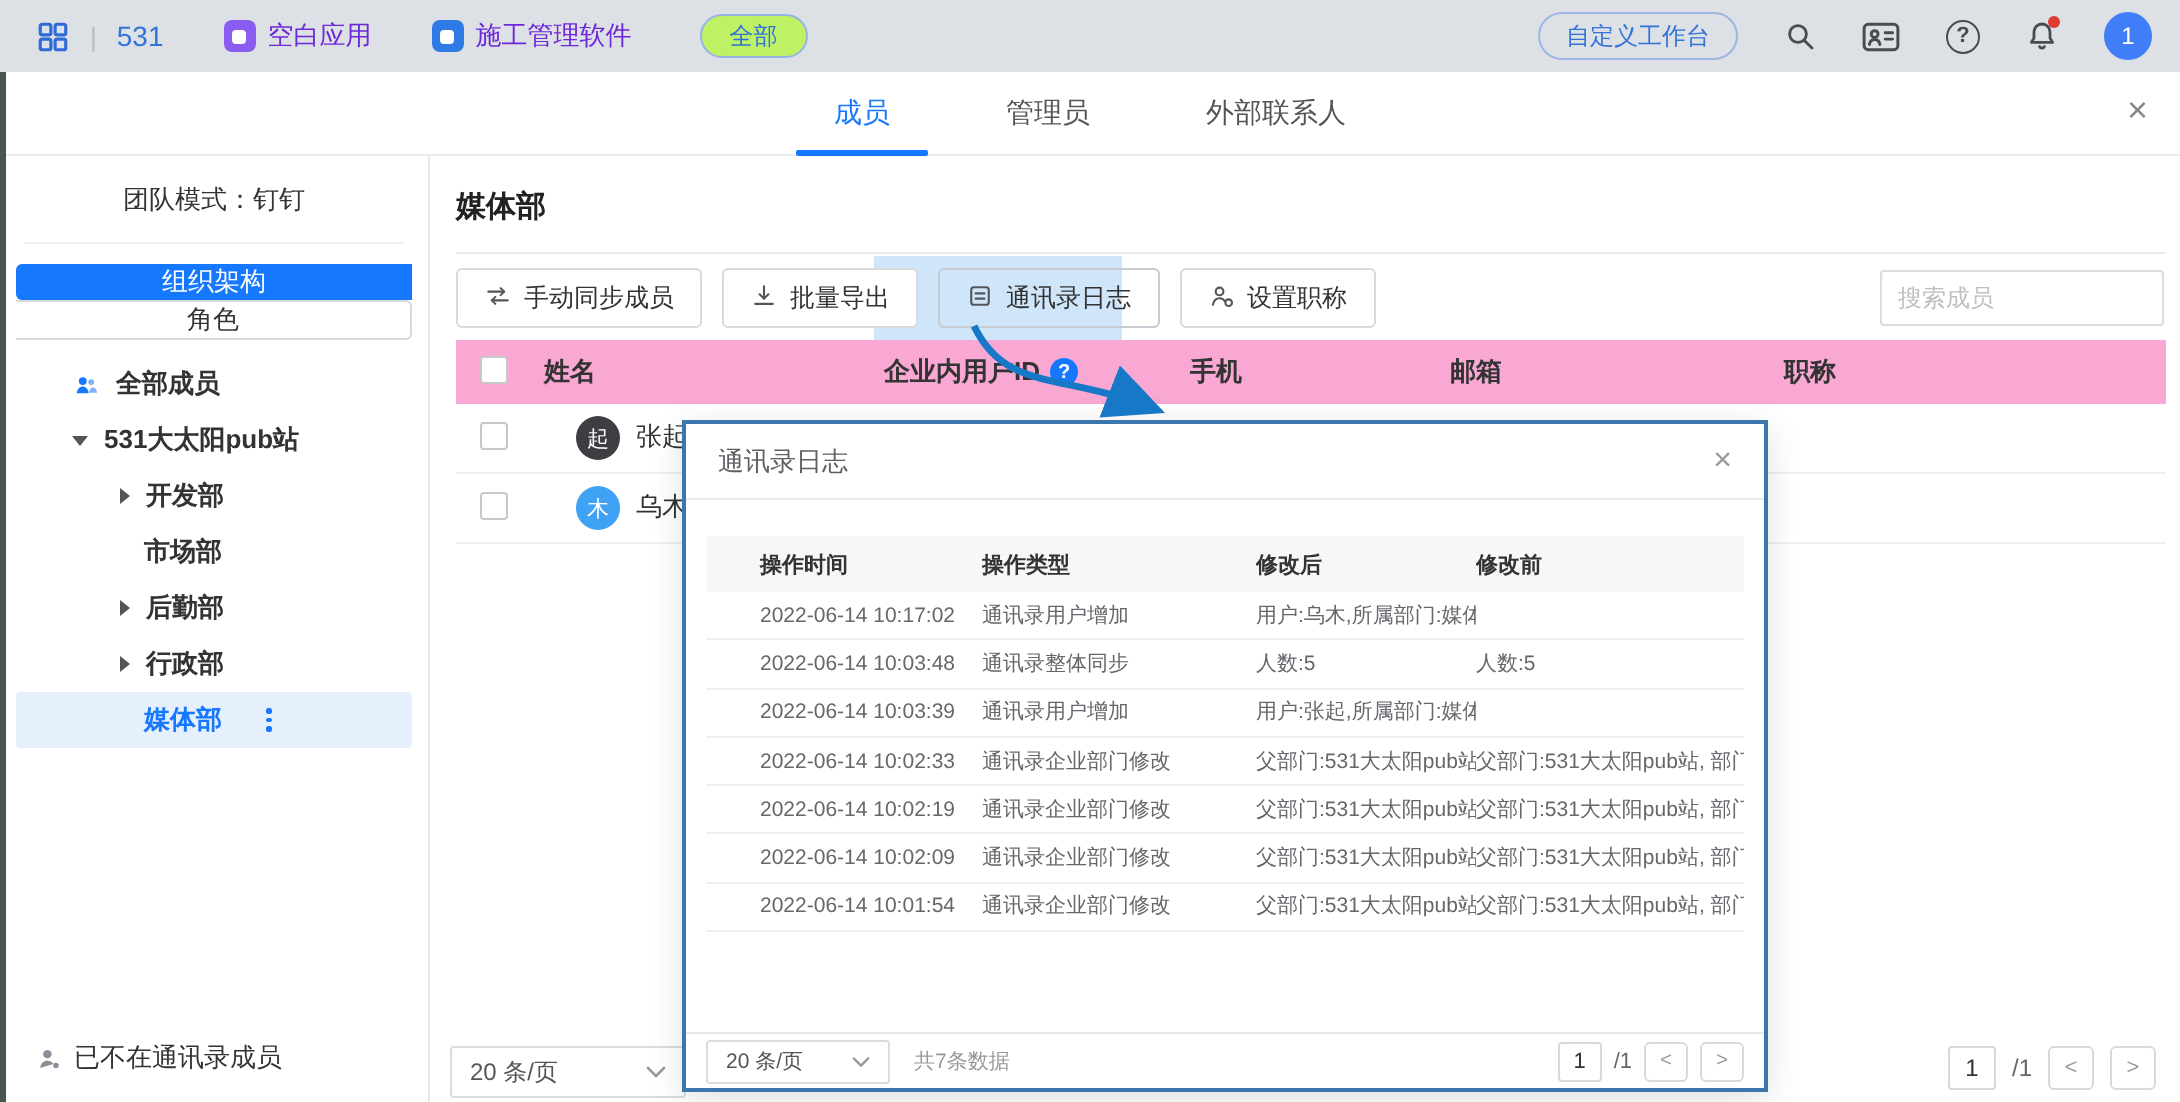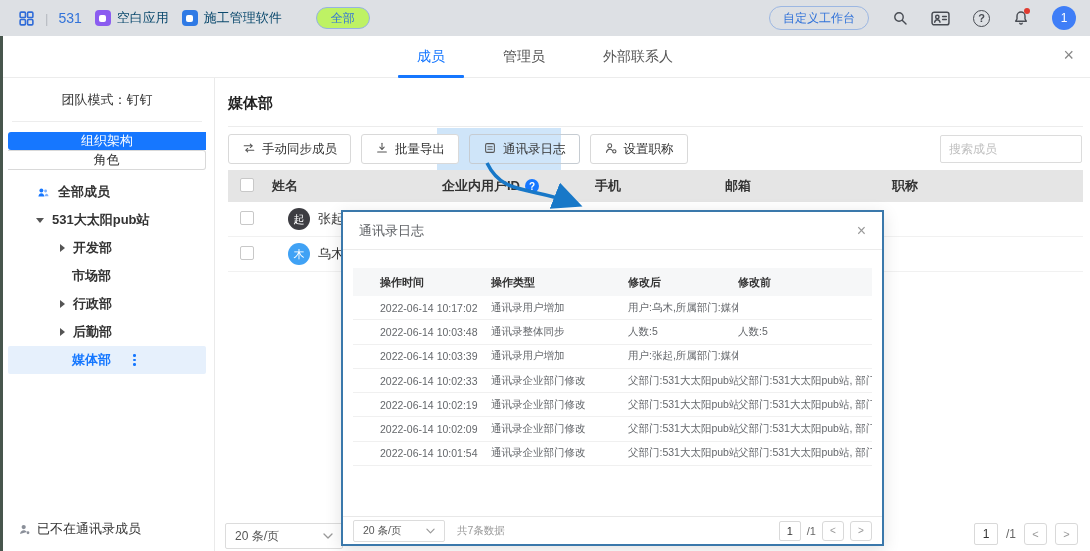--- a/index.html
+++ b/index.html
@@ -6,21 +6,21 @@
   html,body { width:1090px; height:551px; overflow:hidden; }
   body { font-family:"Liberation Sans","DejaVu Sans",sans-serif; color:#333; background:#fff; }
   #app { position:relative; width:1090px; height:551px; background:#fff; overflow:hidden; }
 
   
   .topbar { position:absolute; left:0; top:0; width:1090px; height:36px; background:#dde0e4; display:flex; align-items:center; padding:0 14px; }
   .tb-grid { display:flex; align-items:center; margin-left:4px; }
   .tb-grid svg rect { stroke:#2f6bd8; fill:none; stroke-width:1.5; }
   .tb-sep { color:#b6bac1; margin:0 10px; font-size:13px; }
   .tb-ws { color:#3273d9; font-size:14px; font-weight:500; }
-  .tb-chip { display:flex; align-items:center; gap:6px; margin-left:13px; font-size:13px; color:#0c4a6e; }
+  .tb-chip { display:flex; align-items:center; gap:6px; margin-left:30px; font-size:13px; color:#6d28d9; }
   .chip-ico { width:16px; height:16px; border-radius:4px; display:inline-flex; align-items:center; justify-content:center; }
   .chip-ico.purple { background:#8b5cf0; }
   .chip-ico.blue { background:#2f7ae5; }
   .chip-ico i { width:7px; height:7px; background:#fff; border-radius:2px; display:block; }
   .tb-pill { margin-left:34px; height:22px; padding:0 14px; display:flex; align-items:center; border-radius:11px; background:#bef264; border:1px solid #96b3e2; color:#3273d9; font-size:12px; }
   .tb-right { margin-left:auto; display:flex; align-items:center; gap:23px; }
   .tb-custom { height:24px; padding:0 13px; display:flex; align-items:center; border-radius:12px; border:1px solid #9cb7e2; color:#3273d9; font-size:12px; background:transparent; }
   .tb-ic { position:relative; display:flex; align-items:center; }
   .tb-ic svg { stroke:#474b52; fill:none; stroke-width:1.4; stroke-linecap:round; stroke-linejoin:round; }
   .help-circle { width:17px; height:17px; border:1.4px solid #474b52; border-radius:50%; color:#474b52; font-size:11px; display:flex; align-items:center; justify-content:center; font-weight:bold; }
@@ -68,21 +68,21 @@
   .search-box input::placeholder { color:#bfbfbf; }
   .search-box svg { stroke:#999; fill:none; stroke-width:1.3; stroke-linecap:round; }
 
   .cols { display:flex; align-items:center; }
   .c1 { width:44px; padding-left:12px; }
   .c2 { width:170px; }
   .c3 { width:153px; display:flex; align-items:center; gap:5px; }
   .c4 { width:130px; }
   .c5 { width:167px; }
   .c6 { flex:1; }
-  .mtable-head { position:absolute; left:13px; right:7px; top:92px; height:32px; background:#e5e5e5; font-size:13px; font-weight:600; color:#333; }
+  .mtable-head { position:absolute; left:13px; right:7px; top:92px; height:32px; background:#f9a8d4; font-size:13px; font-weight:600; color:#333; }
   .qmark { width:14px; height:14px; border-radius:50%; background:#1677ff; color:#fff; font-size:10px; font-weight:bold; display:inline-flex; align-items:center; justify-content:center; }
   .mtable-body { position:absolute; left:13px; right:7px; top:124px; }
   .mrow { height:35px; border-bottom:1px solid #f1f1f1; font-size:13px; color:#333; }
   .cb { width:14px; height:14px; border:1px solid #c8c8c8; border-radius:2px; background:#fff; display:inline-block; cursor:pointer; }
   .avatar { width:22px; height:22px; border-radius:50%; color:#fff; font-size:11px; display:inline-flex; align-items:center; justify-content:center; margin:0 8px 0 16px; }
 
   .pager { display:flex; align-items:center; gap:8px; font-size:12px; color:#666; }
   .pg-box { min-width:24px; height:22px; border:1px solid #d9d9d9; border-radius:2px; background:#fff; display:flex; align-items:center; justify-content:center; font-size:12px; color:#333; }
   .pg-btn { width:23px; height:22px; border:1px solid #d9d9d9; border-radius:3px; background:#fff; display:flex; align-items:center; justify-content:center; font-size:11px; color:#999; cursor:pointer; }
   .main-pager { position:absolute; right:12px; bottom:6px; }
@@ -207,25 +207,25 @@
         </div>
         <div class="tree-item" style="padding-left: 52px;">
           <span class="caret caret-right"></span>
           <span>开发部</span>
         </div>
         <div class="tree-item" style="padding-left: 64px;">
           <span>市场部</span>
         </div>
         <div class="tree-item" style="padding-left: 52px;">
           <span class="caret caret-right"></span>
-          <span>行政部</span>
+          <span>后勤部</span>
         </div>
         <div class="tree-item" style="padding-left: 52px;">
           <span class="caret caret-right"></span>
-          <span>后勤部</span>
+          <span>行政部</span>
         </div>
         <div class="tree-item selected" style="padding-left: 64px;">
           <span>媒体部</span>
           <span class="more-dots">
             <i></i>
             <i></i>
             <i></i>
           </span>
         </div>
       </div>

